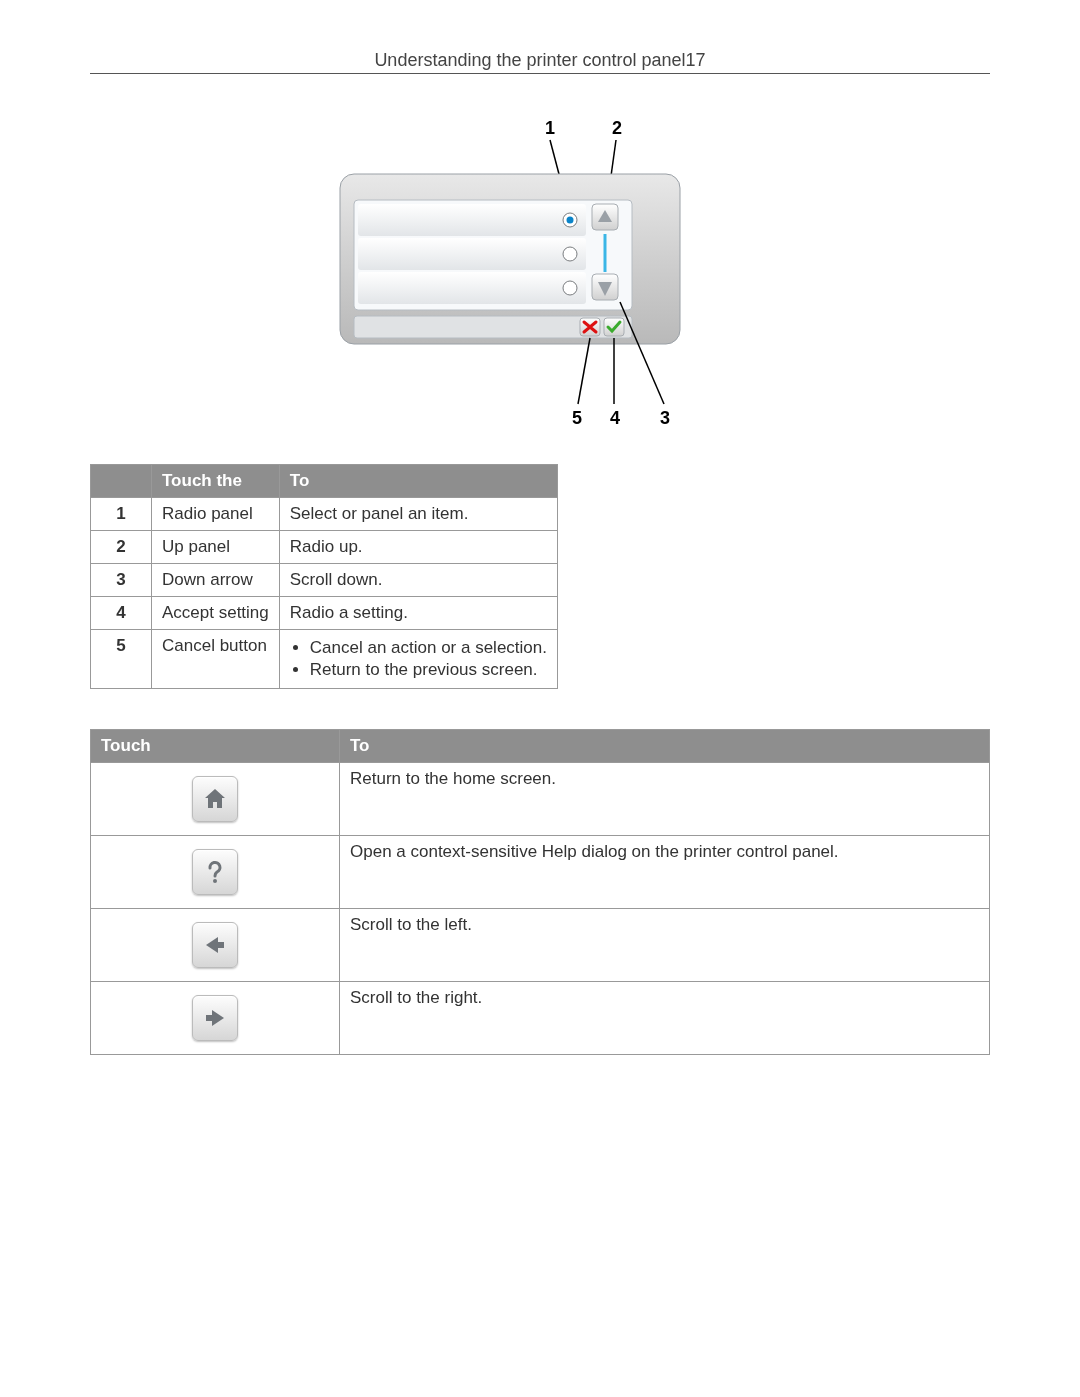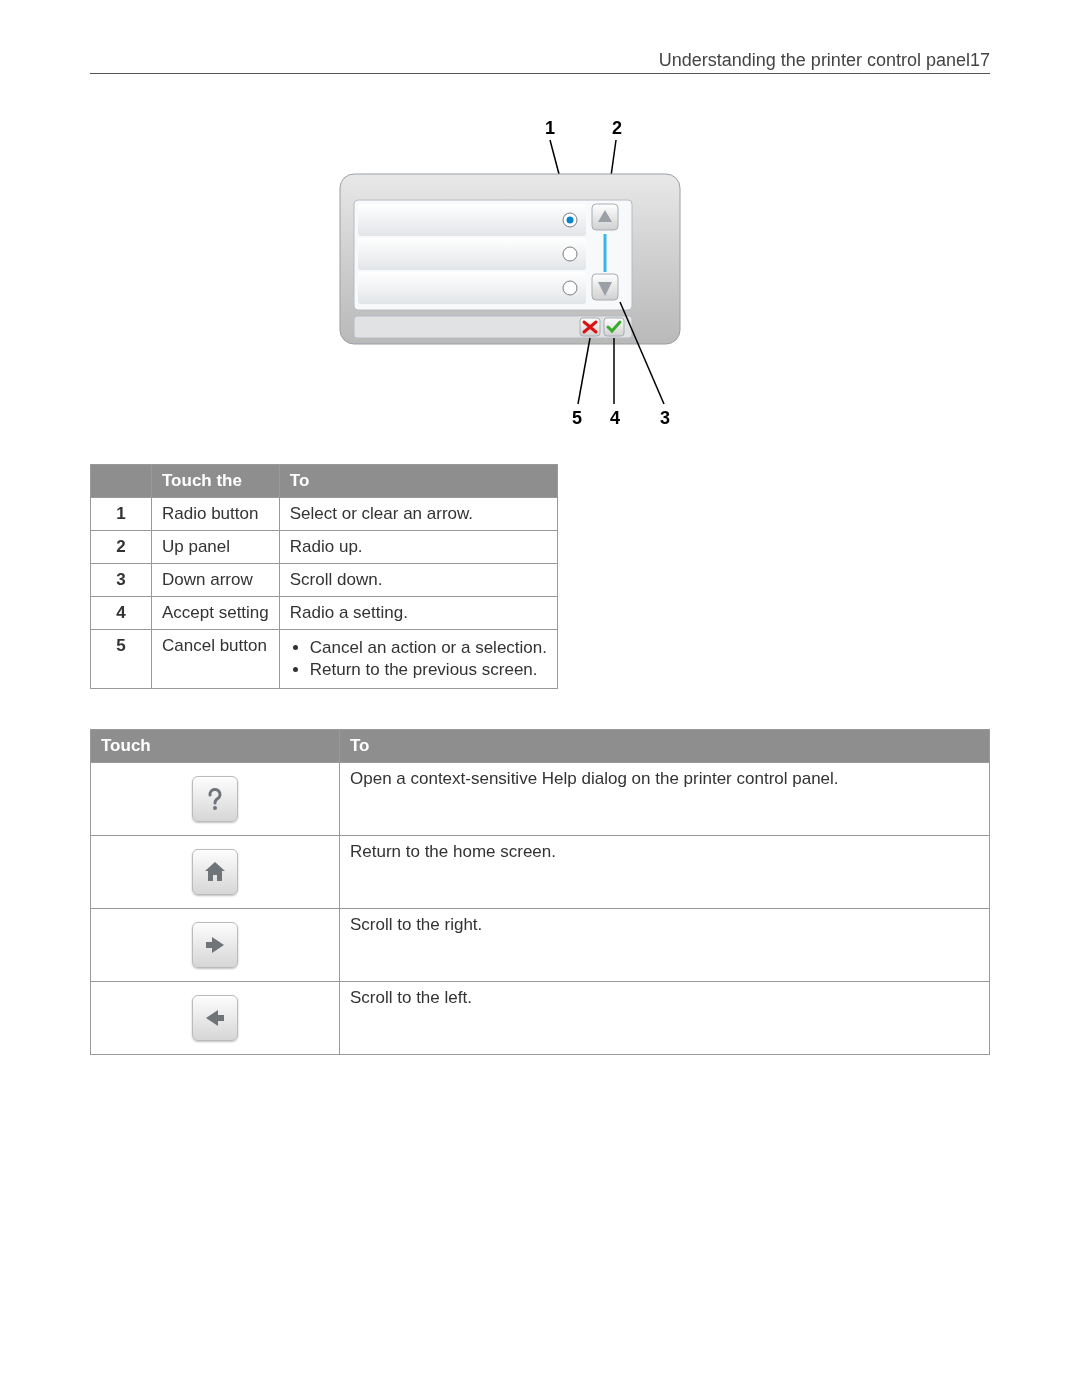--- a/index.html
+++ b/index.html
@@ -6,21 +6,21 @@
     margin: 0;
     padding: 50px 90px;
     font-family: "Segoe UI", Arial, sans-serif;
     color: #333;
     background: #fff;
     width: 1080px;
     box-sizing: border-box;
   }
   .header-row {
     display: flex;
-    justify-content: flex-end;
+    justify-content: center;
     align-items: baseline;
     border-bottom: 1px solid #555;
     padding-bottom: 2px;
     font-size: 18px;
     color: #444;
   }
   .diagram-wrap {
     display: flex;
     justify-content: center;
     margin: 40px 0 20px 0;
@@ -170,22 +170,22 @@
   <thead>
     <tr>
       <th class="blank"></th>
       <th>Touch the</th>
       <th>To</th>
     </tr>
   </thead>
   <tbody>
     <tr>
       <td class="num-col">1</td>
-      <td>Radio button</td>
-      <td>Select or clear an arrow.</td>
+      <td>Radio panel</td>
+      <td>Select or panel an item.</td>
     </tr>
     <tr>
       <td class="num-col">2</td>
       <td>Up panel</td>
       <td>Radio up.</td>
     </tr>
     <tr>
       <td class="num-col">3</td>
       <td>Down arrow</td>
       <td>Scroll down.</td>
@@ -213,51 +213,51 @@
     <tr>
       <th>Touch</th>
       <th>To</th>
     </tr>
   </thead>
   <tbody>
     <tr>
       <td class="icon-cell">
         <span class="soft-btn">
           <svg width="26" height="26" viewBox="0 0 26 26">
+            <polygon points="13,3 3,12 6,12 6,22 11,22 11,16 15,16 15,22 20,22 20,12 23,12" fill="#6f7479"></polygon>
+          </svg>
+        </span>
+      </td>
+      <td>Return to the home screen.</td>
+    </tr>
+    <tr>
+      <td class="icon-cell">
+        <span class="soft-btn">
+          <svg width="26" height="26" viewBox="0 0 26 26">
             <path d="M8 9 a5 5 0 1 1 7 4 c-1.5 1 -2 2 -2 4" fill="none" stroke="#6f7479" stroke-width="3" stroke-linecap="round"></path>
             <circle cx="13" cy="22" r="2" fill="#6f7479"></circle>
           </svg>
         </span>
       </td>
       <td>Open a context-sensitive Help dialog on the printer control panel.</td>
     </tr>
     <tr>
       <td class="icon-cell">
         <span class="soft-btn">
           <svg width="26" height="26" viewBox="0 0 26 26">
-            <polygon points="13,3 3,12 6,12 6,22 11,22 11,16 15,16 15,22 20,22 20,12 23,12" fill="#6f7479"></polygon>
-          </svg>
-        </span>
-      </td>
-      <td>Return to the home screen.</td>
+            <polygon points="16,5 4,13 16,21 16,16 22,16 22,10 16,10" fill="#6f7479"></polygon>
+          </svg>
+        </span>
+      </td>
+      <td>Scroll to the left.</td>
     </tr>
     <tr>
       <td class="icon-cell">
         <span class="soft-btn">
           <svg width="26" height="26" viewBox="0 0 26 26">
             <polygon points="10,5 22,13 10,21 10,16 4,16 4,10 10,10" fill="#6f7479"></polygon>
           </svg>
         </span>
       </td>
       <td>Scroll to the right.</td>
-    </tr>
-    <tr>
-      <td class="icon-cell">
-        <span class="soft-btn">
-          <svg width="26" height="26" viewBox="0 0 26 26">
-            <polygon points="16,5 4,13 16,21 16,16 22,16 22,10 16,10" fill="#6f7479"></polygon>
-          </svg>
-        </span>
-      </td>
-      <td>Scroll to the left.</td>
     </tr>
   </tbody>
 </table>
 
 </body></html>

